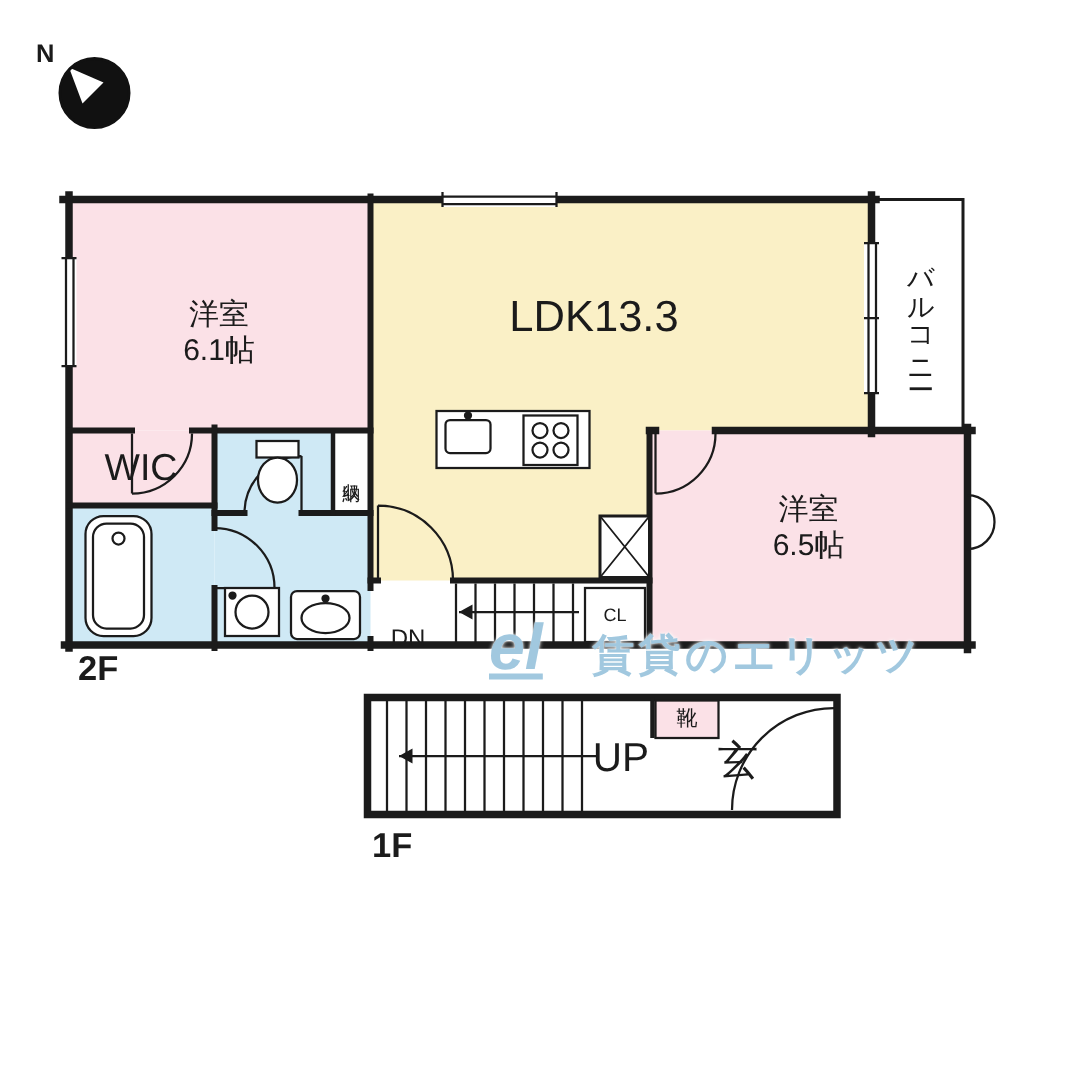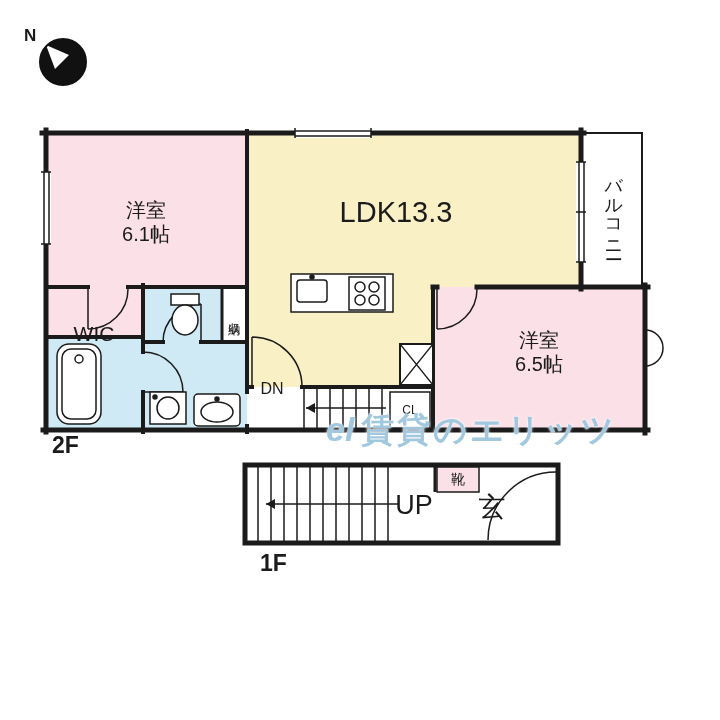--- a/index.html
+++ b/index.html
@@ -4,23 +4,23 @@
 <style>
   html,body{margin:0;padding:0;background:#fff;}
   body{width:720px;height:720px;font-family:"Liberation Sans",sans-serif;color:#1b1b1b;}
   .stage{position:relative;width:720px;height:720px;background:#fff;overflow:hidden;}
   .stage > svg{position:absolute;left:0;top:0;}
   .label{position:absolute;transform:translate(-50%,-50%);text-align:center;white-space:nowrap;color:#1b1b1b;line-height:1.2;}
   .corner{position:absolute;transform:none;white-space:nowrap;color:#1b1b1b;}
   .vert{writing-mode:vertical-rl;text-orientation:upright;}
   .watermark{position:absolute;left:326px;top:408px;font-weight:bold;color:rgba(140,188,216,0.82);
              text-shadow:0 0 3px rgba(255,255,255,0.95),0 0 1px #ffffff;letter-spacing:3px;white-space:nowrap;}
-  .watermark .wm-logo{font-size:34px;font-style:italic;margin-right:7px;letter-spacing:0;}
-  .watermark .wm-text{font-size:33px;}
-  .fs26{font-size:20px;} .fs29{font-size:29px;} .fs21{font-size:21px;margin-top:22px;} .fs18{font-size:18px;letter-spacing:1px;}
+  .watermark .wm-logo{font-size:43px;font-style:italic;margin-right:7px;letter-spacing:0;text-decoration:underline;}
+  .watermark .wm-text{font-size:28px;margin-left:26px;}
+  .fs26{font-size:20px;} .fs29{font-size:29px;} .fs21{font-size:25px;} .fs18{font-size:18px;letter-spacing:1px;}
   .fs12{font-size:12px;letter-spacing:1px;} .fs16{font-size:16px;} .fs15{font-size:12px;} .fs25{font-size:27px;}
   .fs14{font-size:14px;} .fs23{font-size:23px;font-weight:bold;} .fs17{font-size:17px;font-weight:bold;}
 </style>
 </head>
 <body>
 
 <div class="stage">
 
   <svg width="720" height="720" viewBox="0 0 720 720">
 
@@ -174,31 +174,31 @@
 
   <div class="label fs21" style="left:94px;top:312px;">WIC</div>
 
   <div class="label vert fs12" style="left:234px;top:314px;">収納</div>
 
   <div class="label fs26" style="left:539px;top:352px;">
     <div>洋室</div>
     <div>6.5帖</div>
   </div>
 
-  <div class="label fs16" style="left:272px;top:389px;">DN</div>
+  <div class="label fs16" style="left:272px;top:426px;">DN</div>
 
   <div class="label fs15" style="left:410px;top:410px;">CL</div>
 
   <div class="corner fs23" style="left:52px;top:432px;text-align:right;">2F</div>
 
   <div class="watermark">
     <span class="wm-logo">el</span><span class="wm-text">賃貸のエリッツ</span>
   </div>
 
   <div class="label fs25" style="left:414px;top:505px;">UP</div>
 
   <div class="label fs25" style="left:492px;top:507px;">玄</div>
 
   <div class="label fs14" style="left:458px;top:479px;">靴</div>
 
-  <div class="corner fs23" style="left:248px;top:550px;margin-left:12px;">1F</div>
+  <div class="corner fs23" style="left:248px;top:550px;">1F</div>
 
 </div>
 
 </body></html>

